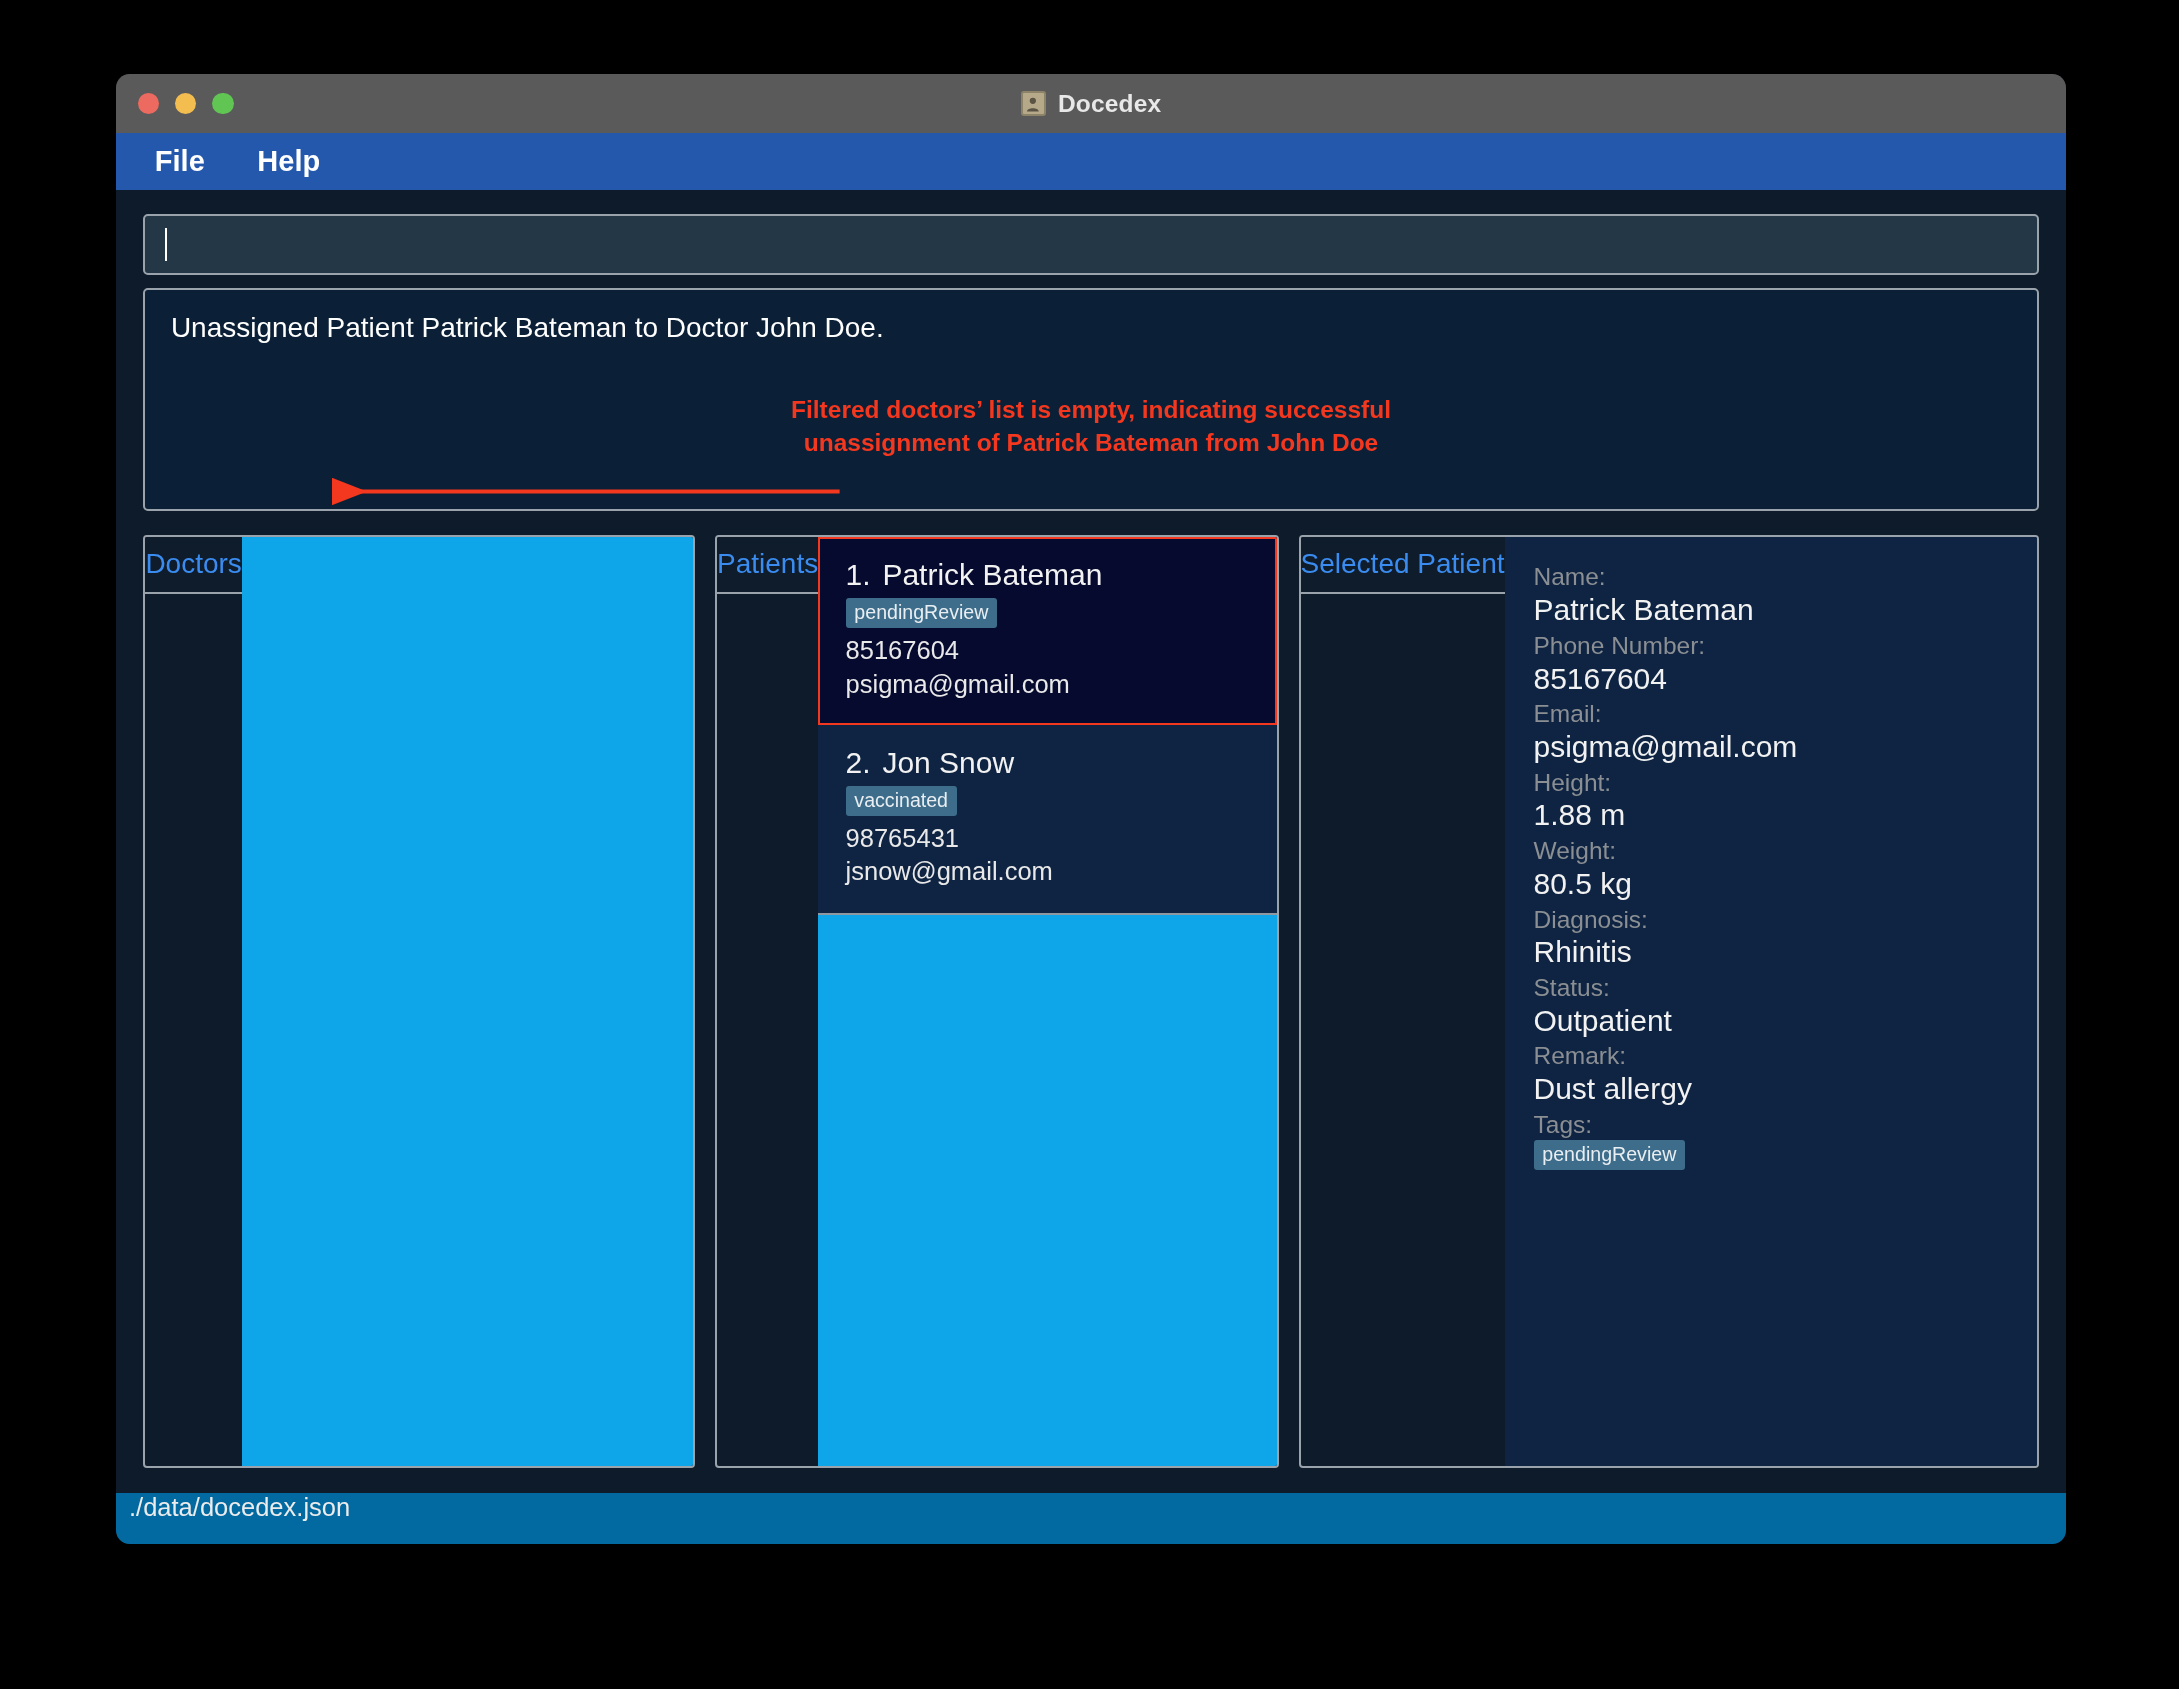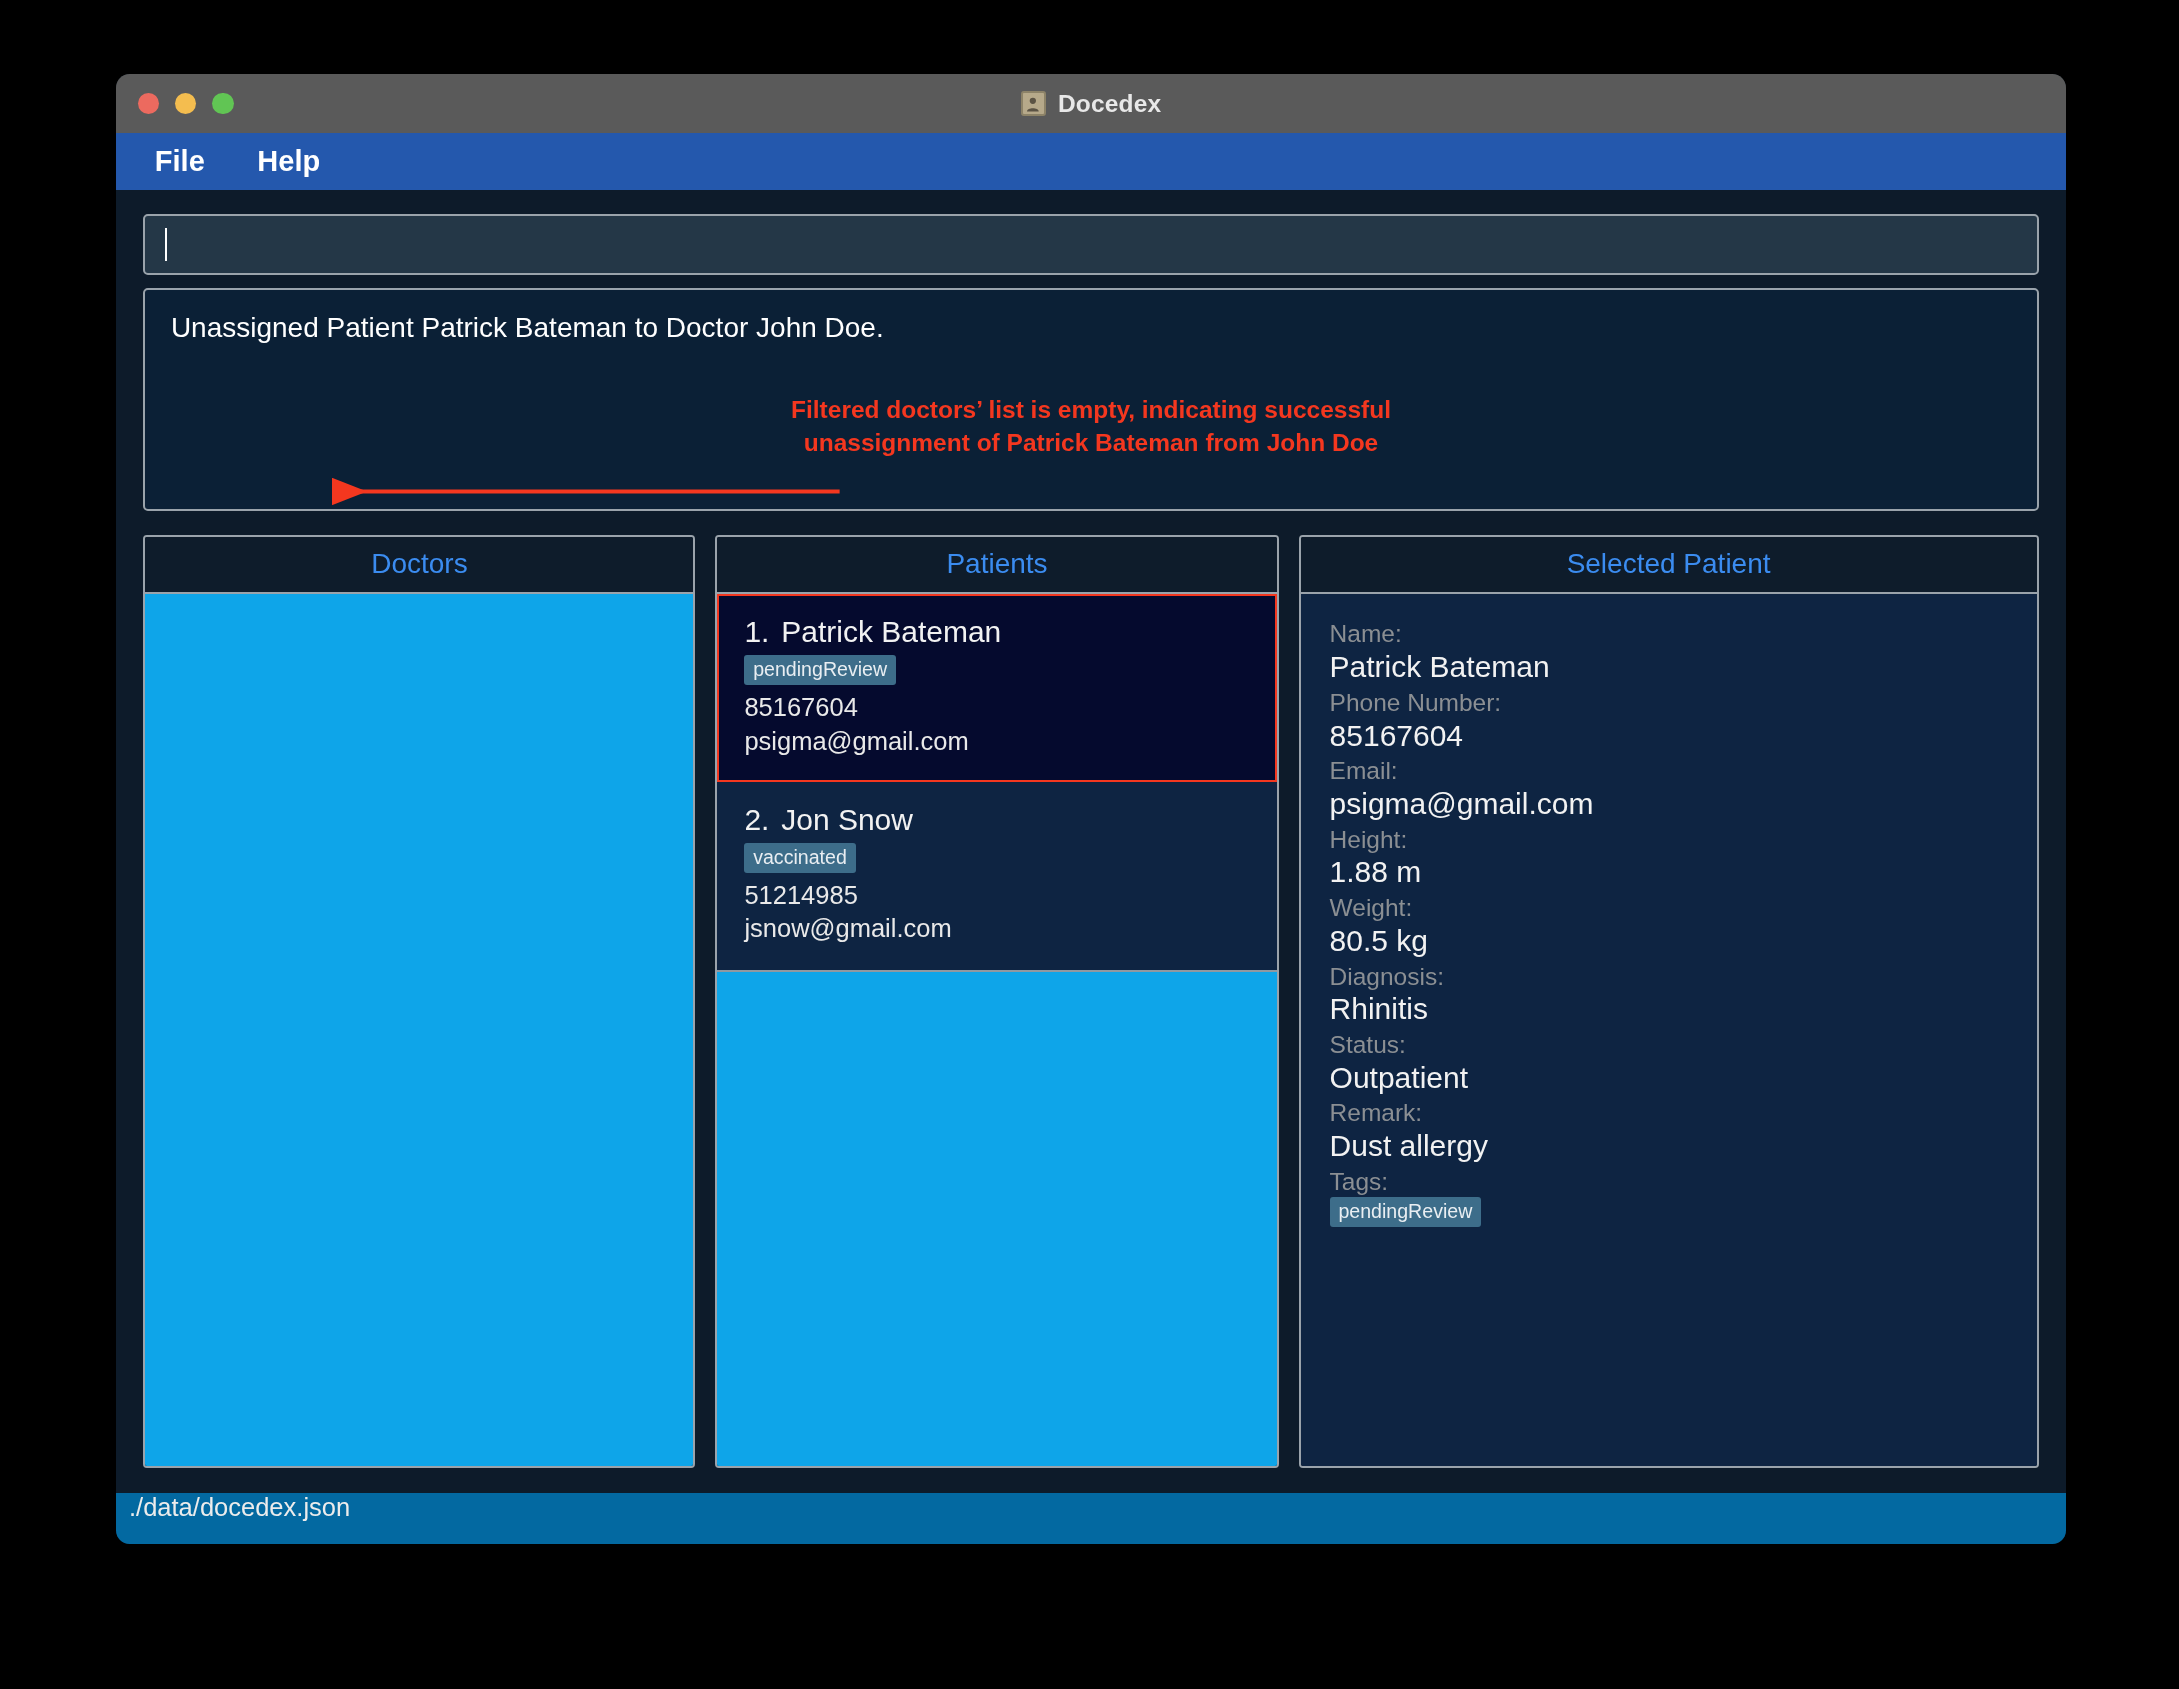--- a/index.html
+++ b/index.html
@@ -149,21 +149,21 @@
     display: flex;
     gap: 19.6px;
     flex: 1 1 auto;
     min-height: 0;
     padding-bottom: 25.5px;
   }
   .panel {
     border: 2px solid #9aa3ab;
     border-radius: 3.9px;
     display: flex;
-    flex-direction: column;
+    flex-direction: row;
     overflow: hidden;
     min-height: 0;
   }
   .panel.doctors  { flex: 0 0 552px; }
   .panel.patients { flex: 0 0 564px; }
   .panel.selected { flex: 1 1 auto; }
 
   .panel-header {
     height: 57px;
     background: #0e1c2b;
@@ -329,21 +329,21 @@
             <div><span class="tag">pendingReview</span></div>
             <div class="card-line">85167604</div>
             <div class="card-line">psigma@gmail.com</div>
           </div>
 
           <div class="card">
             <div class="card-title">
               <span class="card-index">2.</span><span>Jon Snow</span>
             </div>
             <div><span class="tag">vaccinated</span></div>
-            <div class="card-line">51214985</div>
+            <div class="card-line">98765431</div>
             <div class="card-line">jsnow@gmail.com</div>
           </div>
 
           <div class="card-divider"></div>
 
         </div>
       </div>
 
       <div class="panel selected">
         <div class="panel-header">

